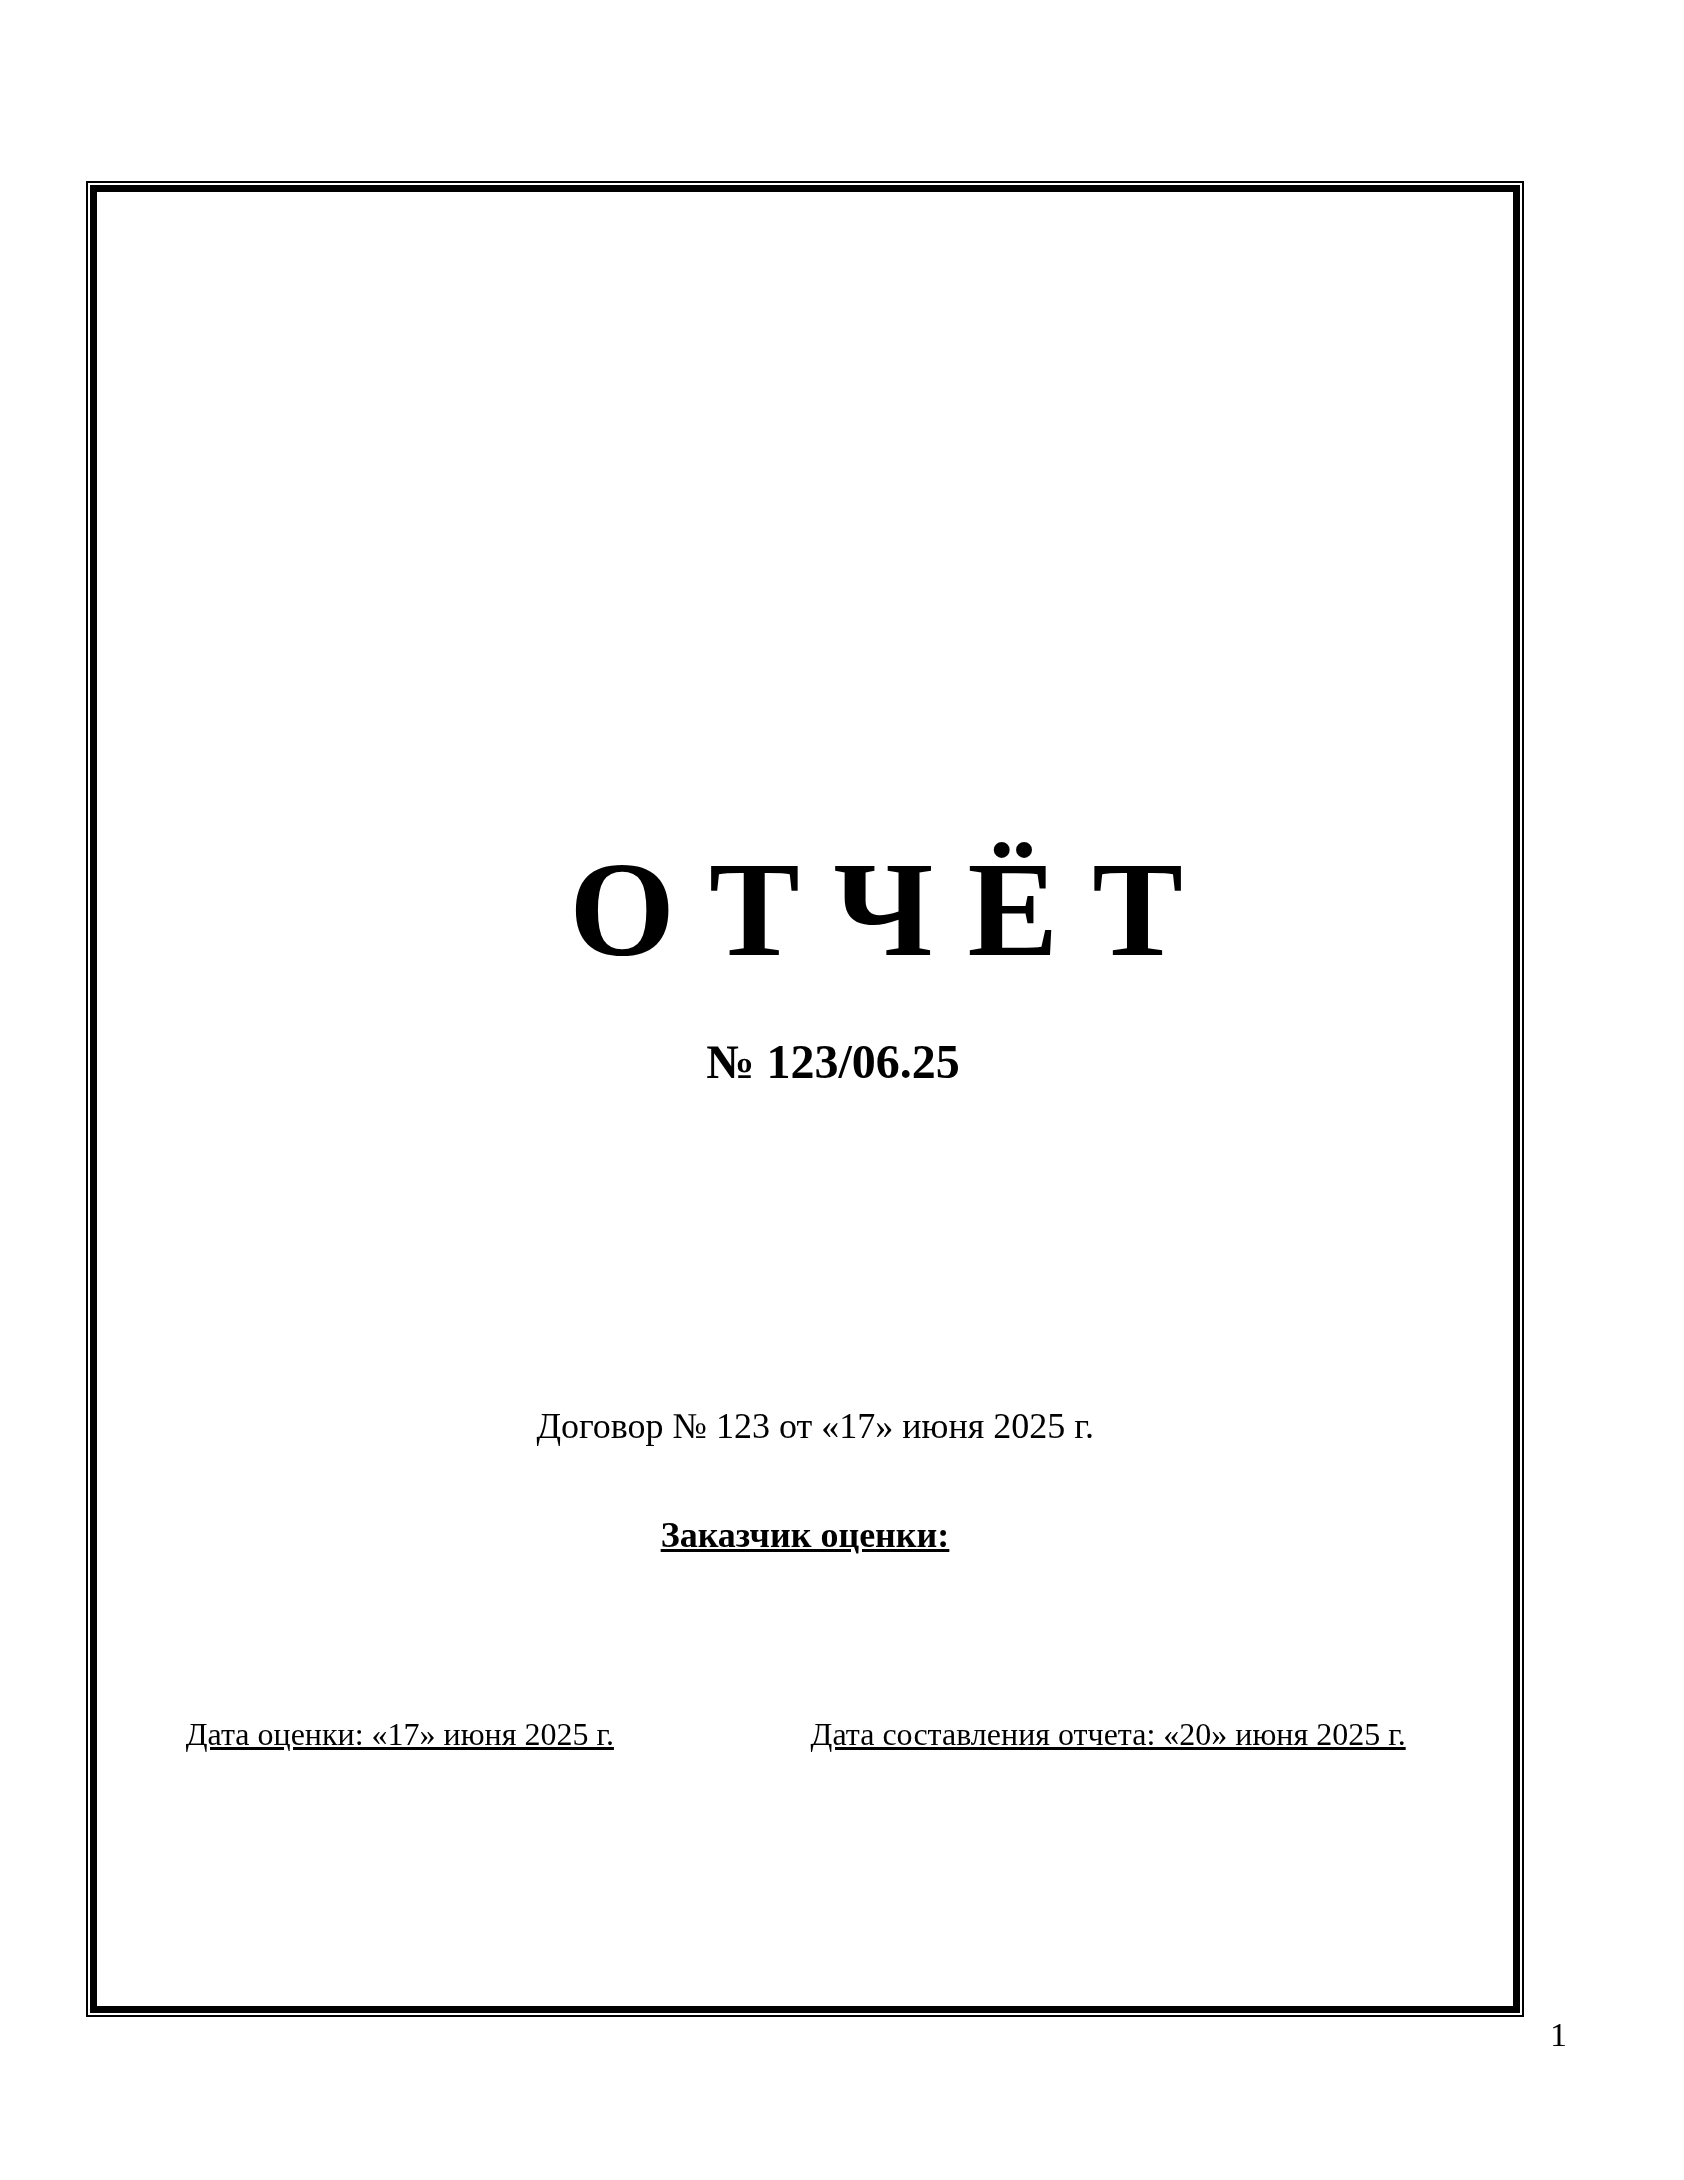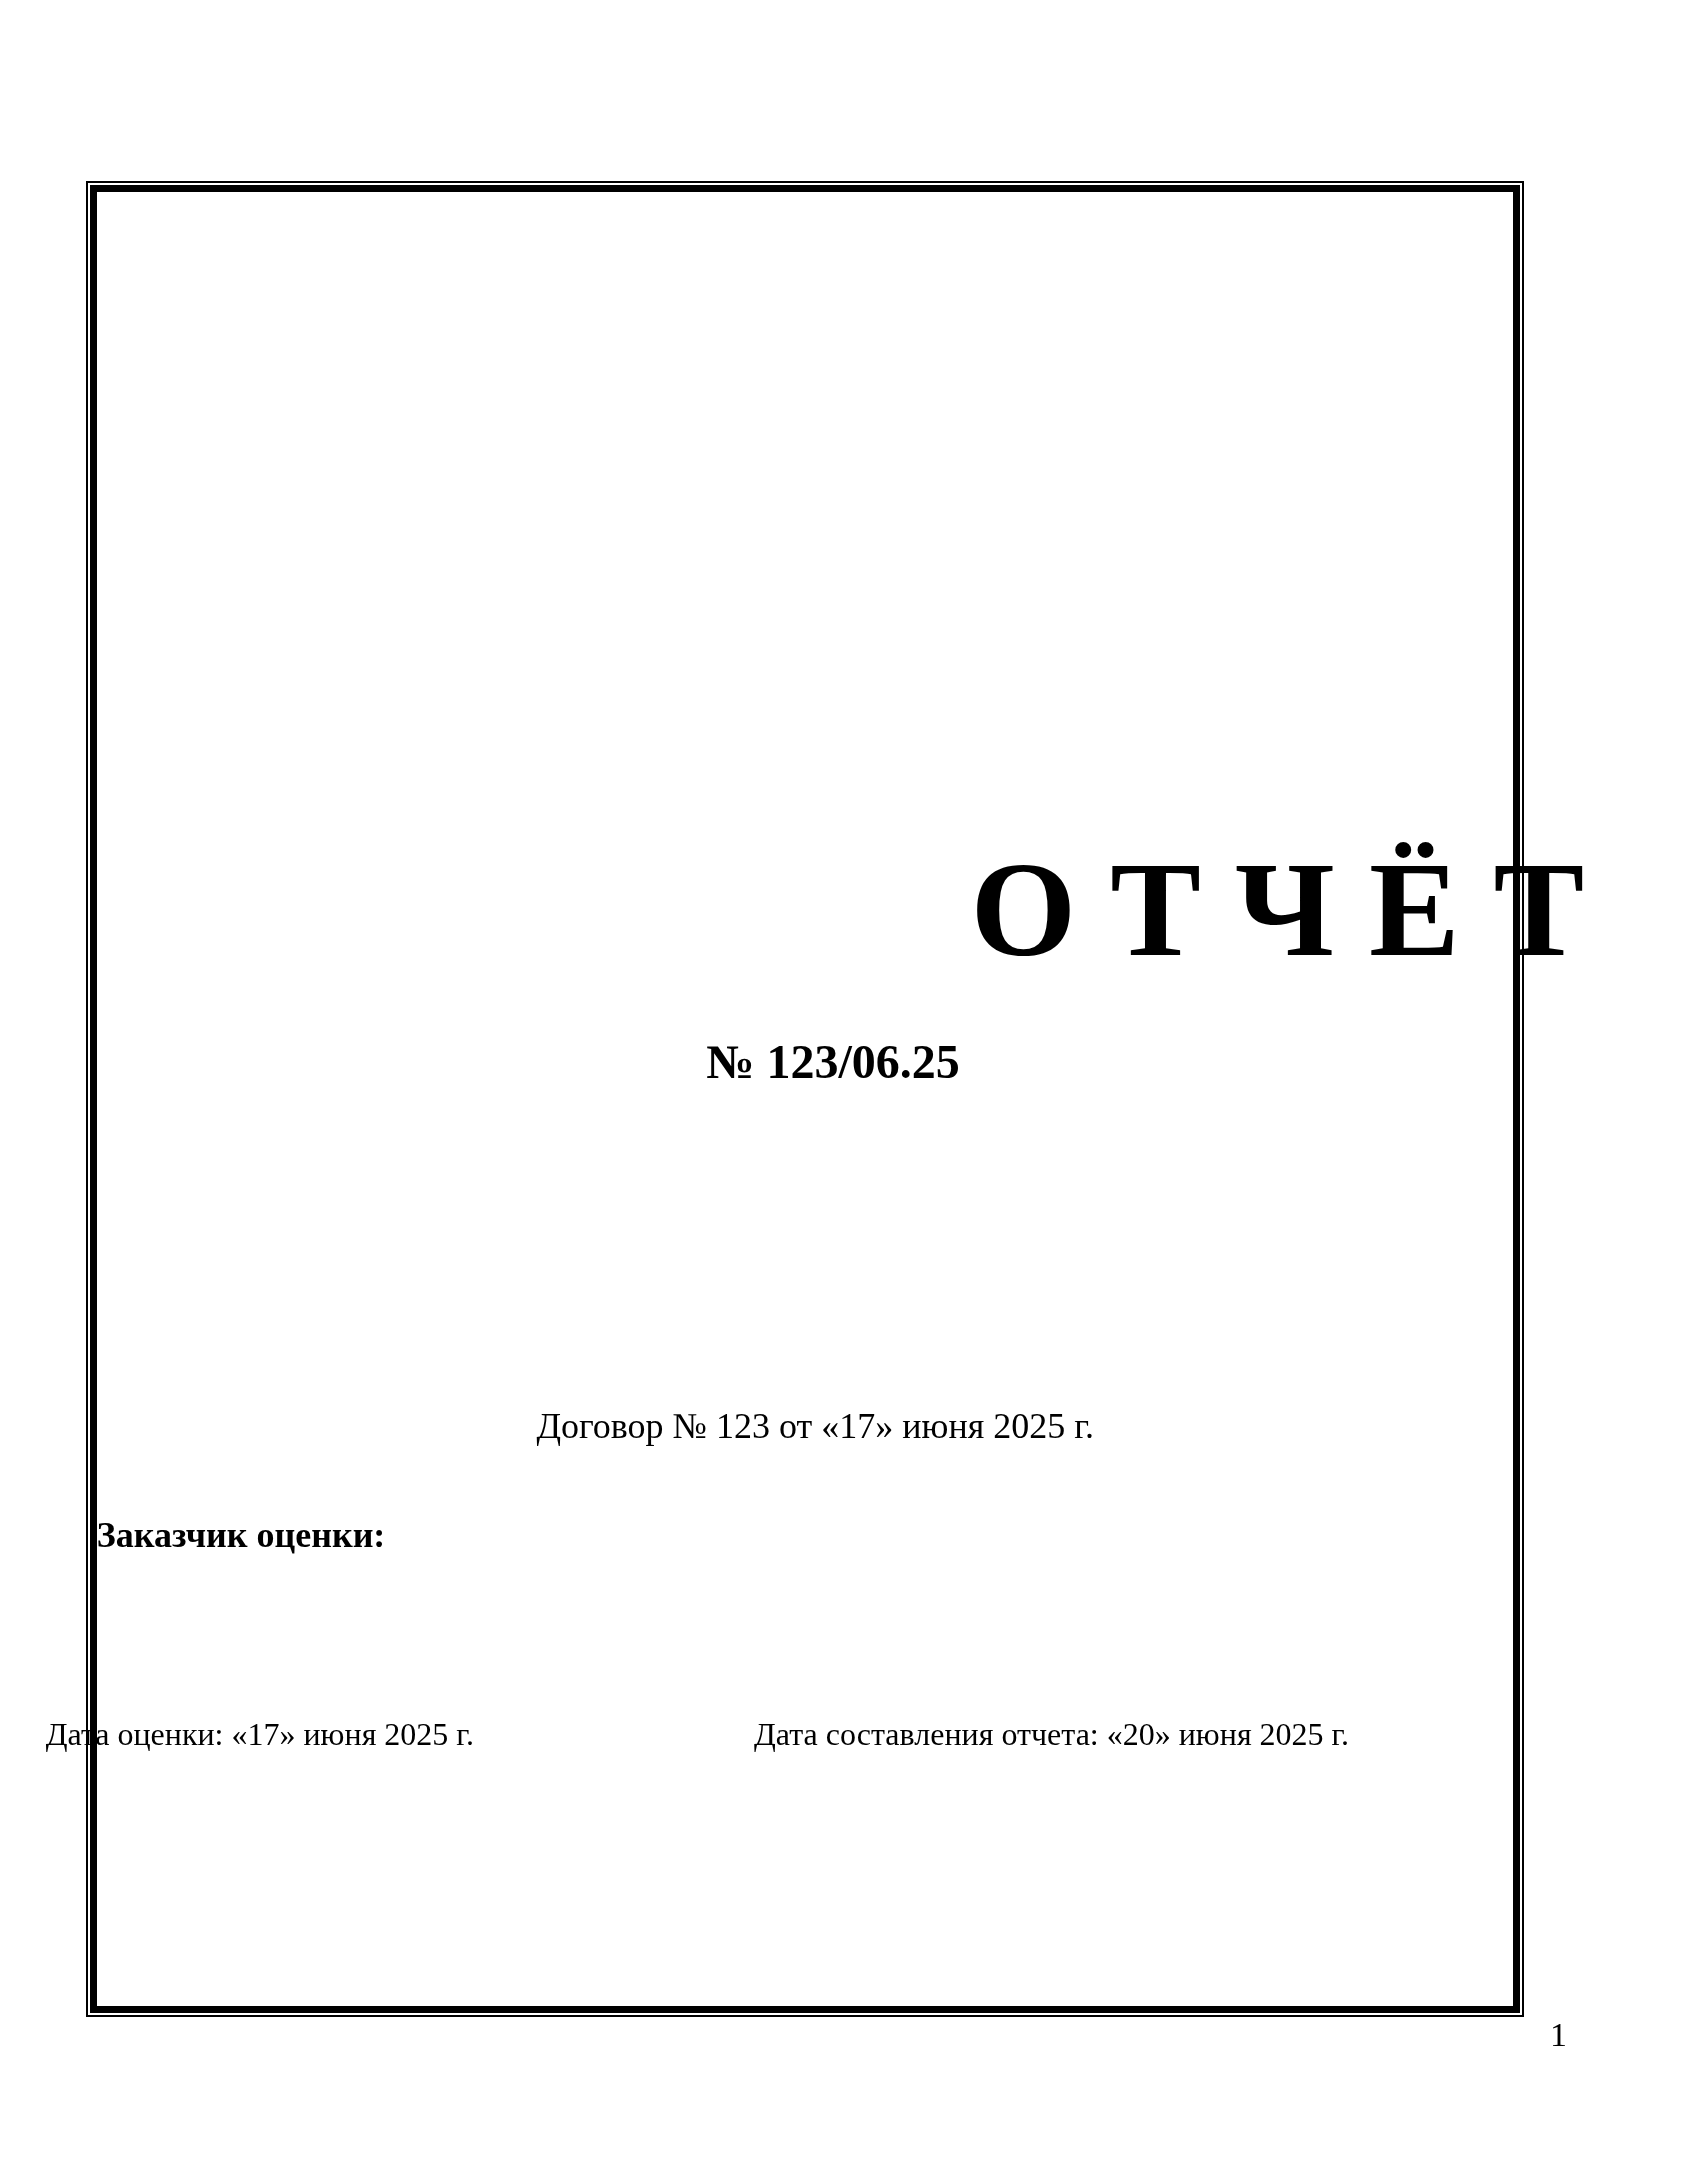--- a/index.html
+++ b/index.html
@@ -40,21 +40,20 @@
     width: 100%;
     text-align: center;
     line-height: 1;
     white-space: pre;
   }
   .doc-title {
     top: 649px;
     left: 71px;            
     font-size: 136px;
     font-weight: bold;
-    text-align: right;
   }
   .report-no {
     top: 846px;
     font-size: 48px;
     font-weight: bold;
     padding-left: 28px;
   }
   .subject {
     top: 1026px;
     font-size: 46px;
@@ -69,22 +68,23 @@
   }
   .two-col {
     position: absolute;
     left: 0;
     width: 100%;
     display: flex;
     line-height: 1;
   }
   .two-col > div {
     flex: 1 1 50%;
-    text-align: left;
+    text-align: center;
     white-space: pre;
+    text-decoration: underline;
   }
   .labels-row {
     top: 1325px;
     font-size: 36px;
     font-weight: bold;
   }
   .dates-row {
     top: 1526px;
     left: -51px;           
     font-size: 32px;

